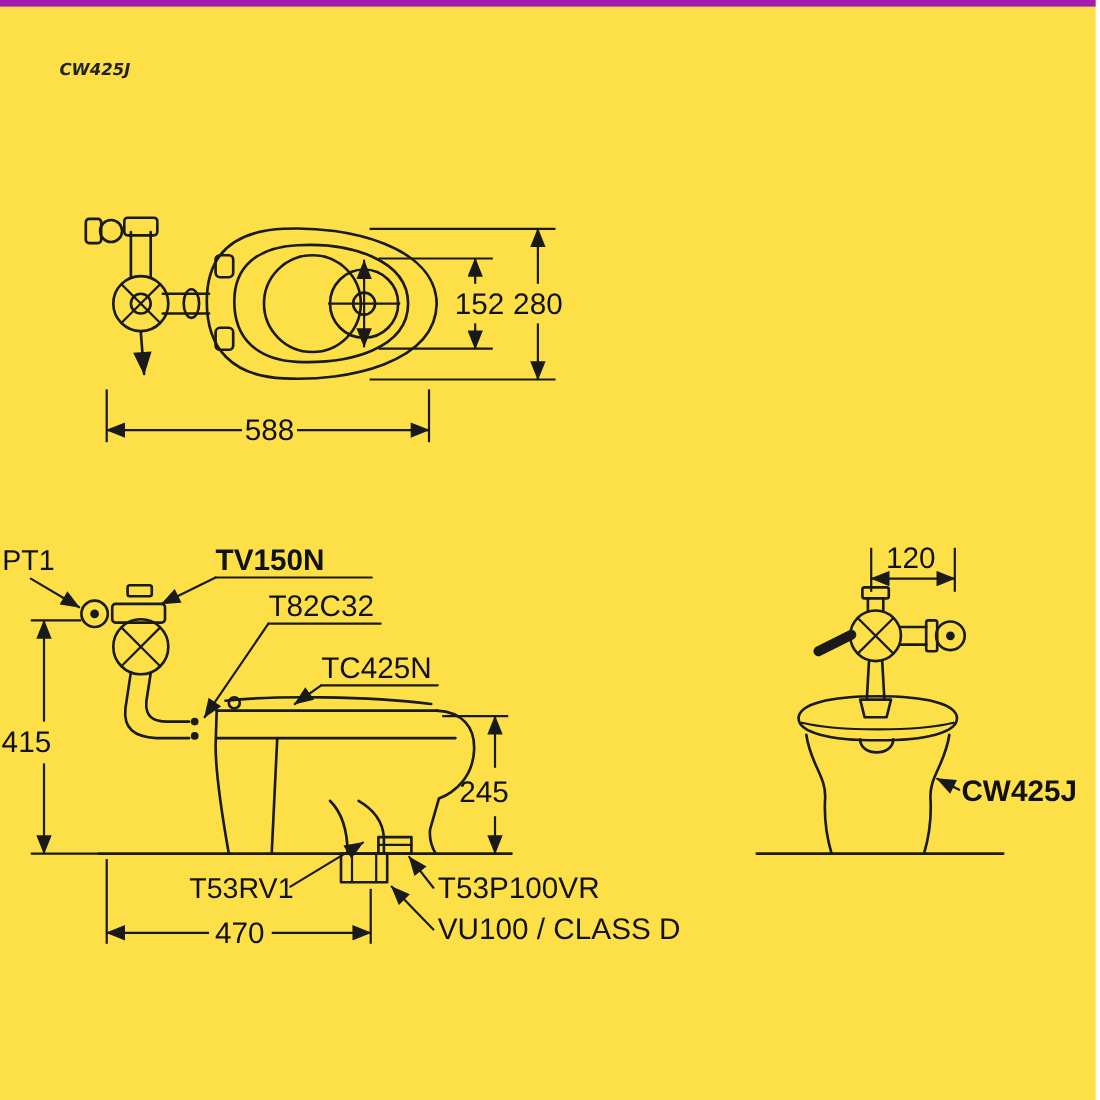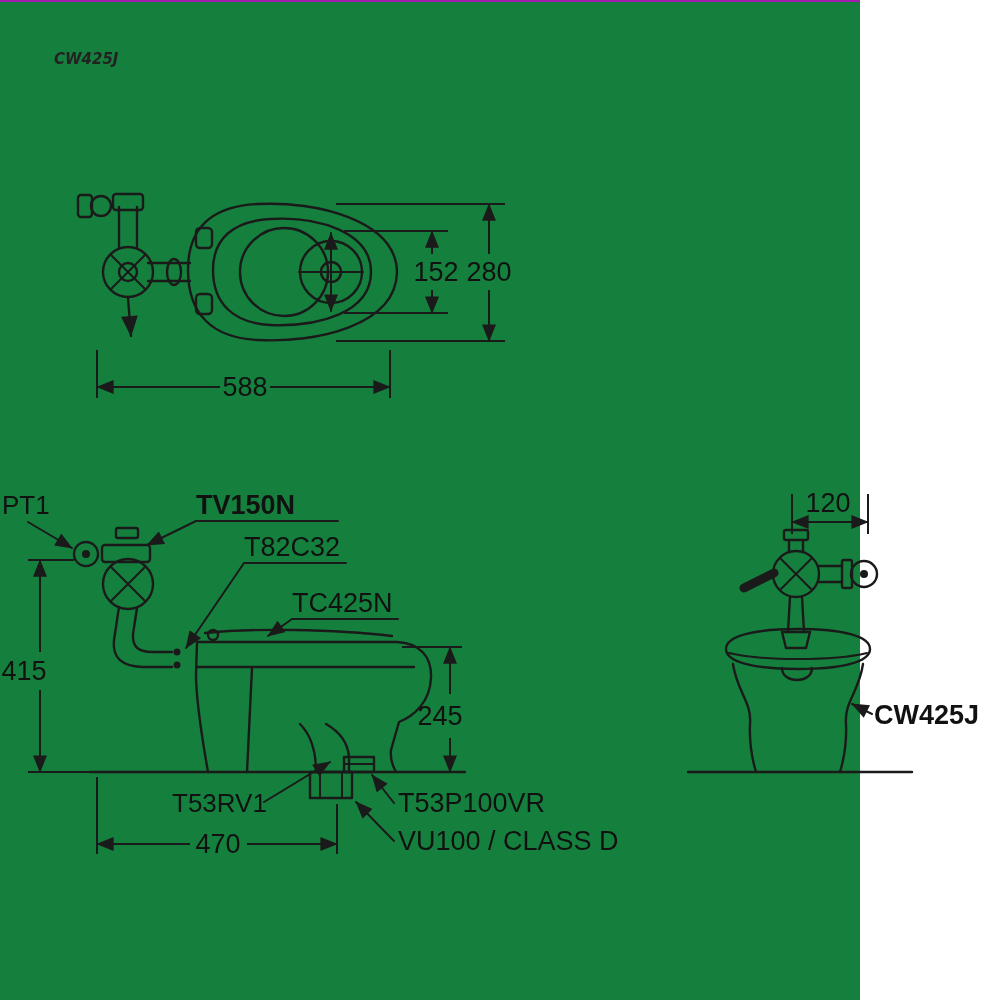--- a/index.html
+++ b/index.html
@@ -2,24 +2,24 @@
 <html><head>
 <meta charset="utf-8">
 <style>
   html, body {
     margin: 0;
     padding: 0;
     background: #ffffff;
     font-family: "Liberation Sans", sans-serif;
   }
   .sheet {
-    width: 860px;
+    width: 996px;
     height: 1000px;
-    background: #15803d;
-    border-top: 2px solid #a21caf;
+    background: #fde047;
+    border-top: 6px solid #a21caf;
     box-sizing: border-box;
     position: relative;
   }
   svg { display: block; }
   .ln  { stroke: #1a1a1a; stroke-width: 2.4; fill: none; stroke-linecap: round; stroke-linejoin: round; }
   .thin{ stroke: #1a1a1a; stroke-width: 2.0; fill: none; stroke-linecap: round; }
   .dim { stroke: #1a1a1a; stroke-width: 2.0; fill: none; }
   .dot { fill: #1a1a1a; stroke: none; }
   .txt { fill: #111111; font-family: "Liberation Sans", sans-serif; font-size: 27px; }
   .txt-sm { fill: #111111; font-family: "Liberation Sans", sans-serif; font-size: 26px; }

